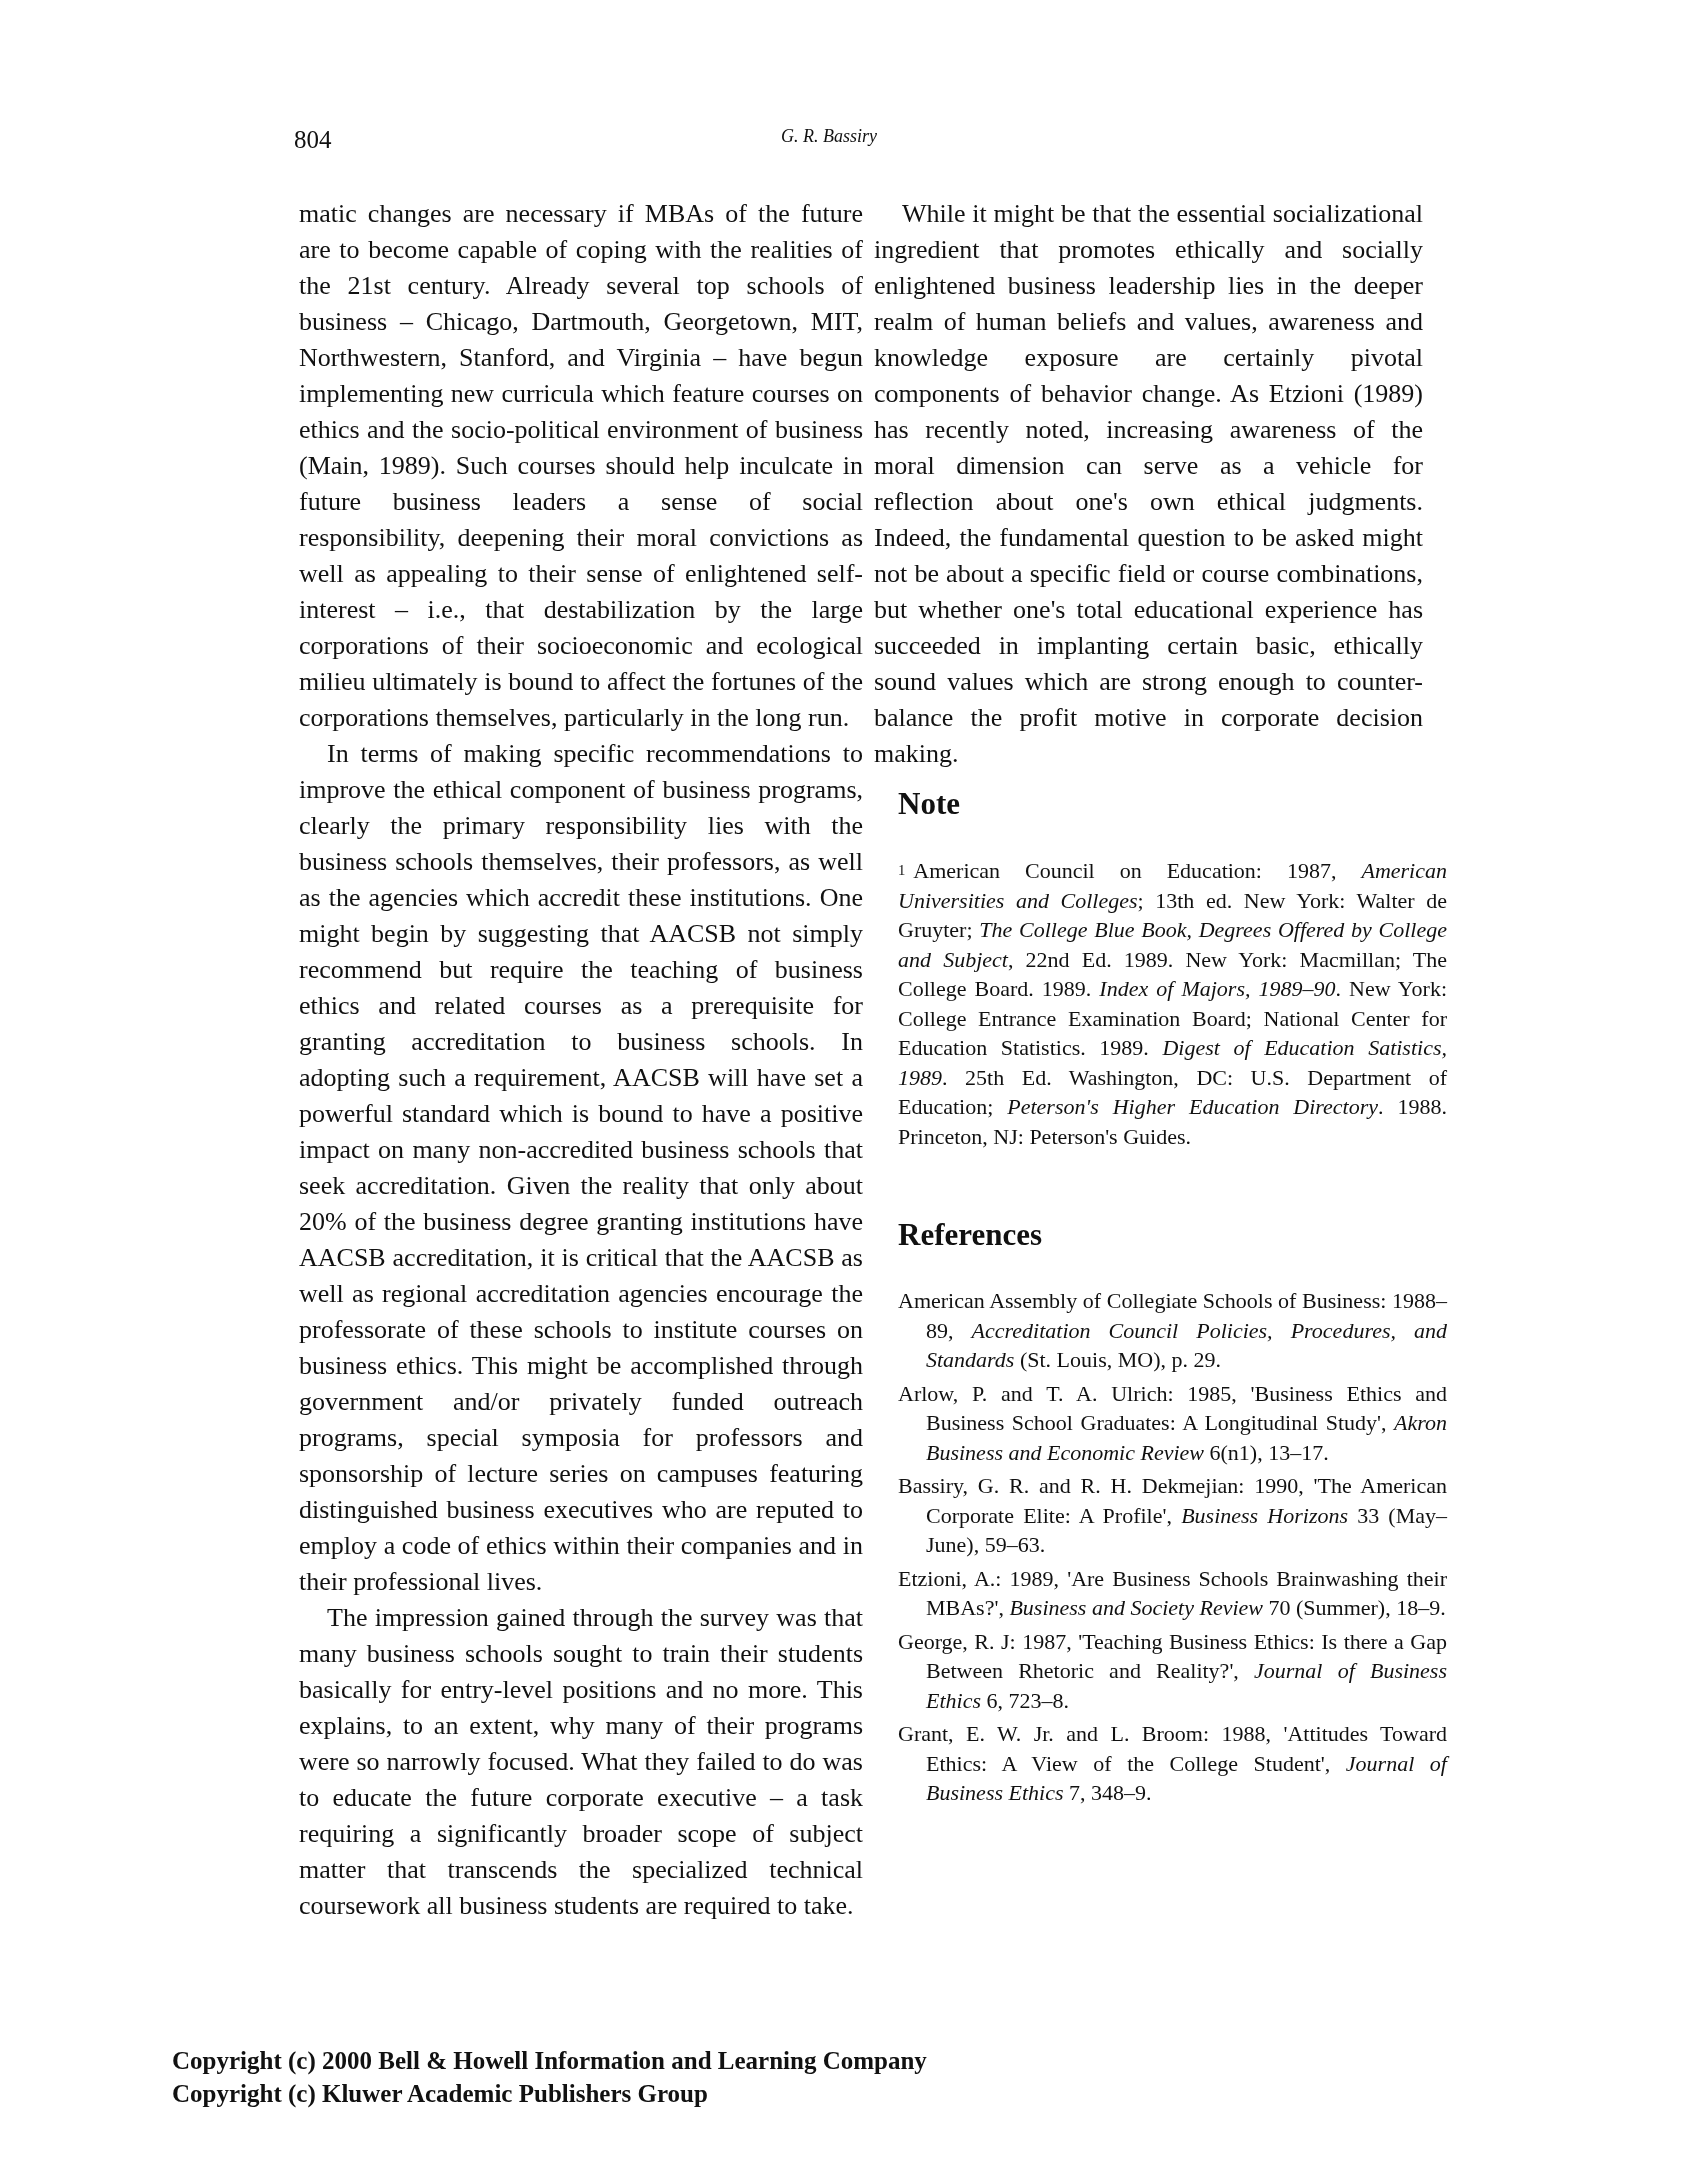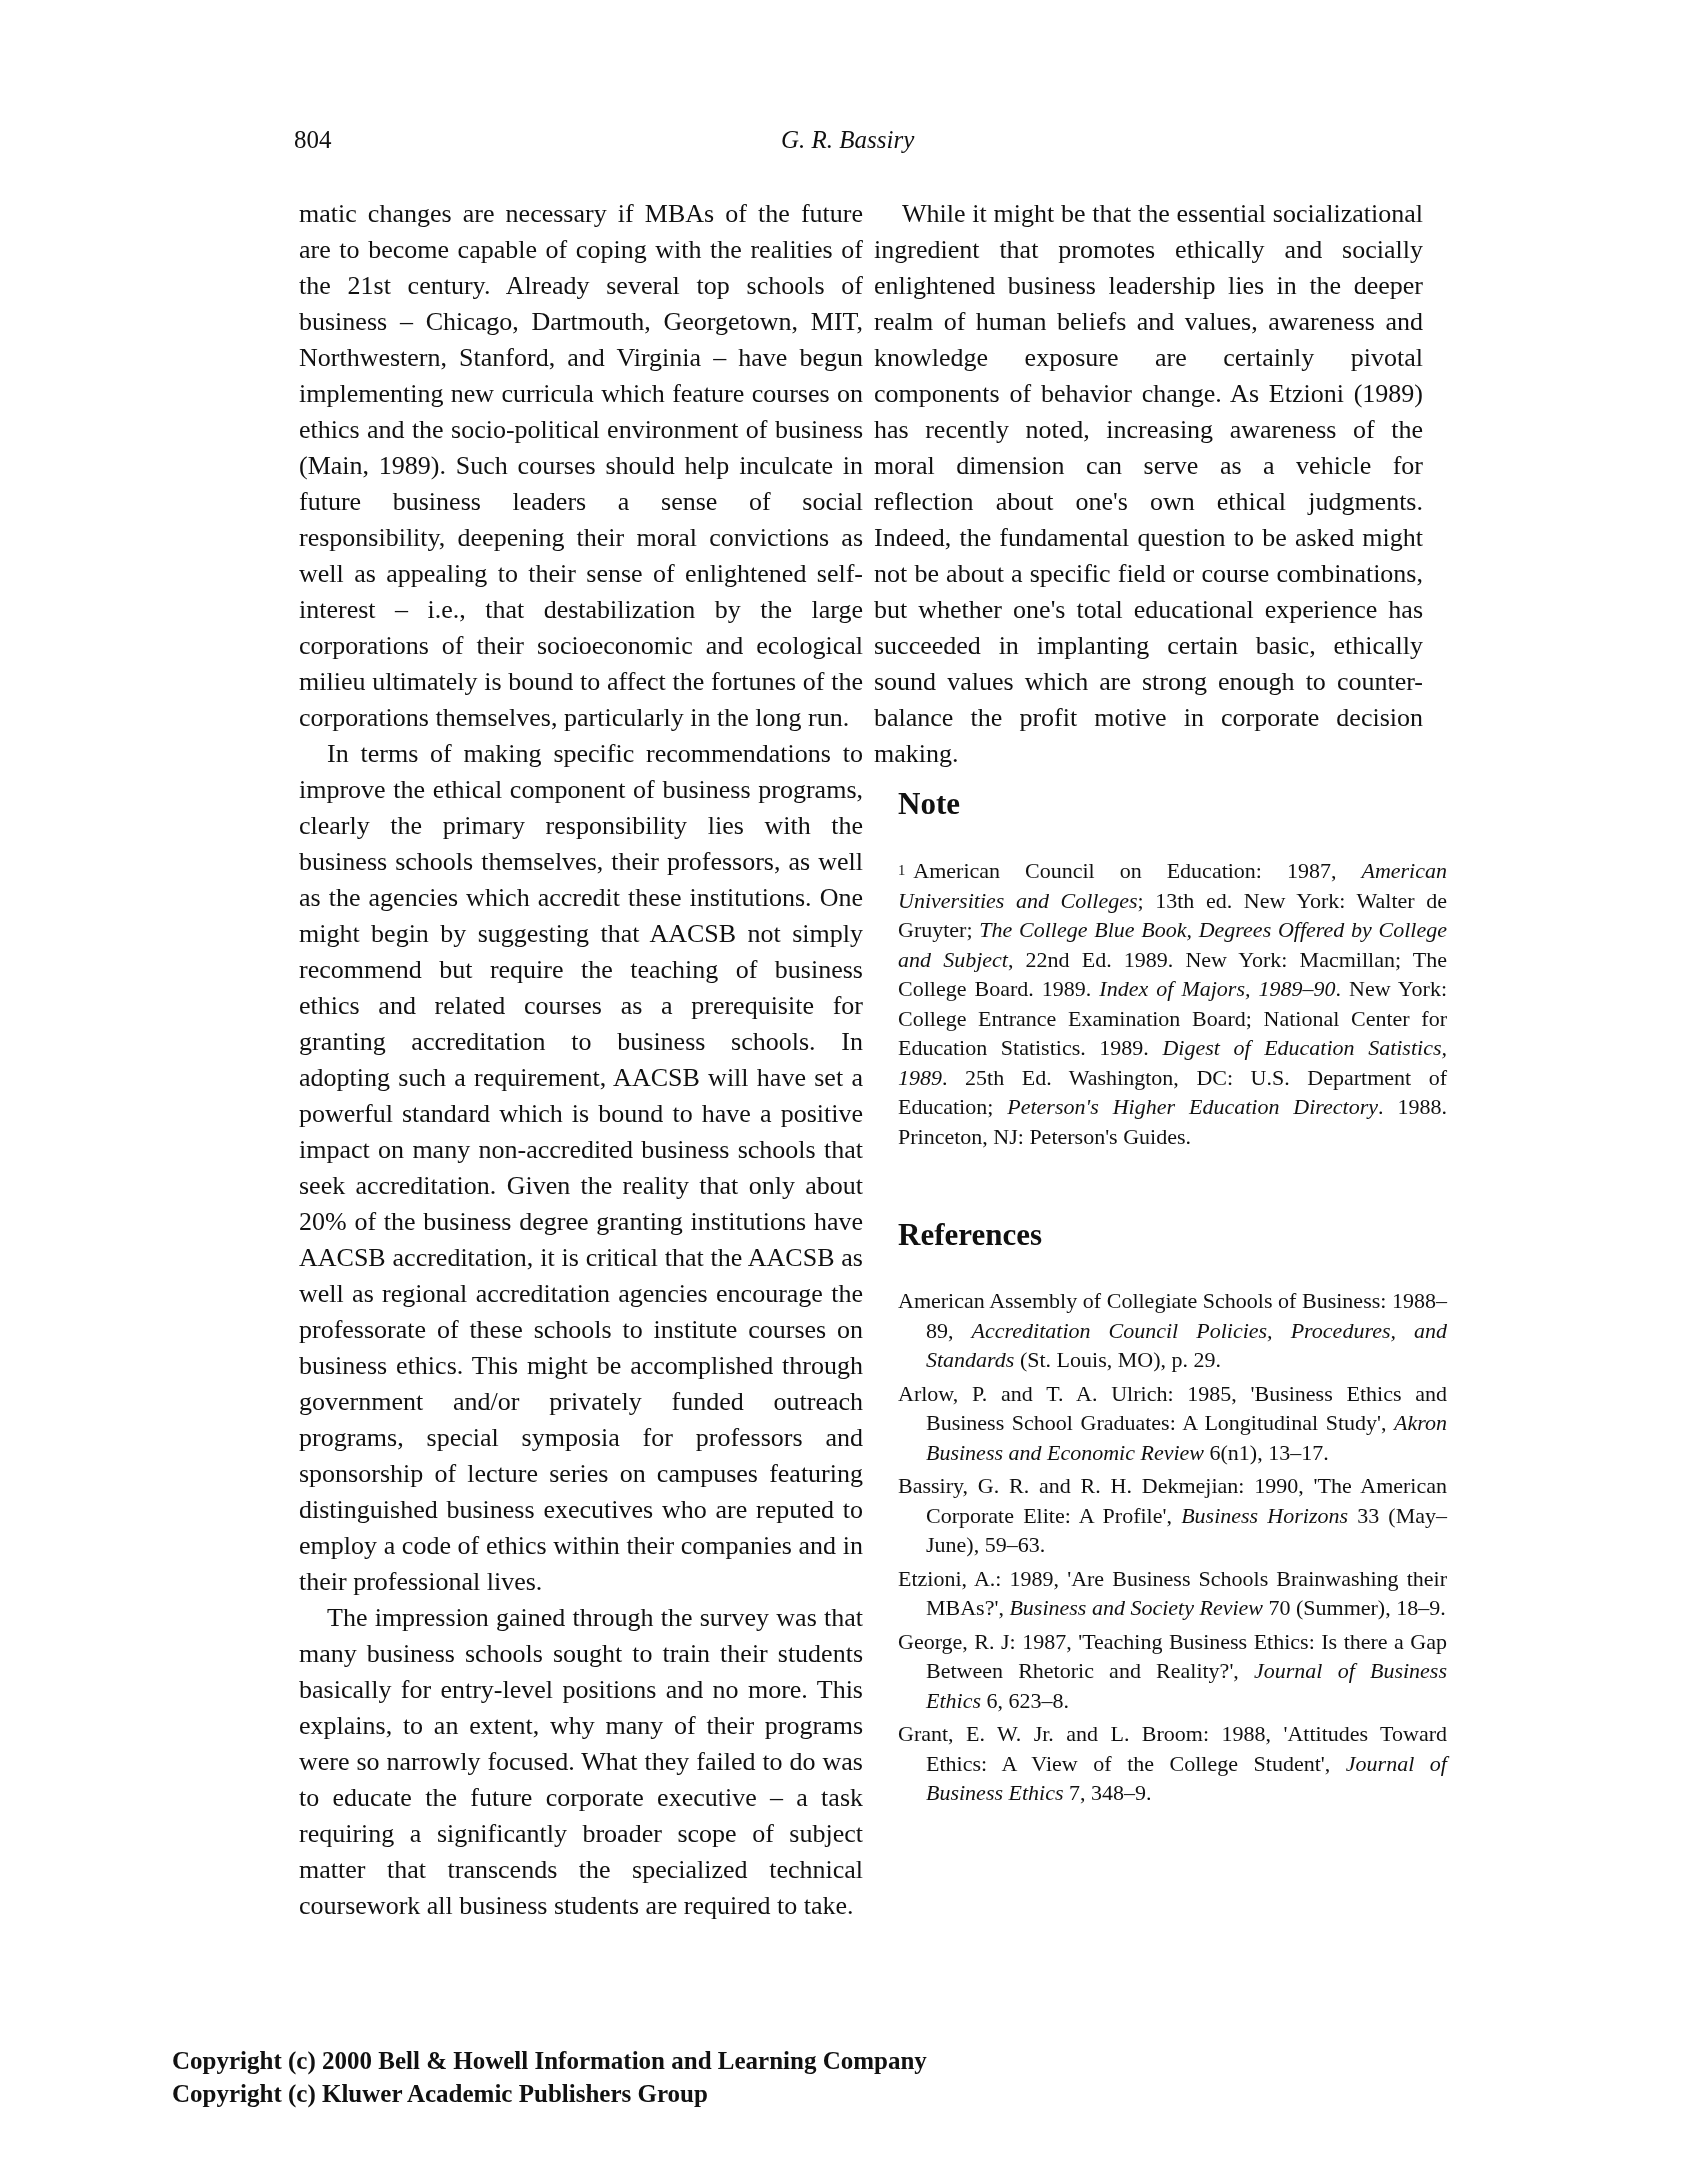--- a/index.html
+++ b/index.html
@@ -1,18 +1,18 @@
 <!DOCTYPE html>
 <html style="font-size:10.6px"><head>
 <meta charset="utf-8">
 <style>
   html, body { margin:0; padding:0; background:#ffffff; }
   body { width:1687px; height:2183px; position:relative; overflow:hidden; color:#111; font-family:"Liberation Serif", "DejaVu Serif", serif; }
   .page-num { position:absolute; left:294px; top:126px; font-size:25px; }
-  .running-head { position:absolute; left:781px; top:126px; font-size:25px; font-style:italic;text-align:center; }
+  .running-head { position:absolute; left:781px; top:126px; font-size:18px; font-style:italic;text-align:center; }
   .col { position:absolute; top:196px; font-size:26px; line-height:36px; text-align:justify; }
   .col.left { left:299px; width:564px; }
   .col.right { left:874px; width:549px; }
   .col p { margin:0; text-indent:0; }
   .col p.indent { text-indent:28px; }
   .section-head { position:absolute; left:898px; font-size:31px; font-weight:bold; }
   .note { position:absolute; left:898px; top:856px; width:549px; font-size:22px; line-height:29.5px; text-align:justify; }
   .note sup { font-size:14.6px; vertical-align:top; margin-right:8px; }
   .refs { position:absolute; left:898px; top:1286px; width:549px; font-size:22px; line-height:29.5px; }
   .ref { padding-left:28px; text-indent:-28px; text-align:justify; margin:0 0 4px 0; }
@@ -39,19 +39,19 @@
 <div class="note">
   <sup>1</sup><span id="note-text"><span>American Council on Education: 1987, </span><i>American Universities and Colleges</i><span>; 13th ed. New York: Walter de Gruyter; </span><i>The College Blue Book, Degrees Offered by College and Subject</i><span>, 22nd Ed. 1989. New York: Macmillan; The College Board. 1989. </span><i>Index of Majors, 1989–90</i><span>. New York: College Entrance Examination Board; National Center for Education Statistics. 1989. </span><i>Digest of Education Satistics, 1989</i><span>. 25th Ed. Washington, DC: U.S. Department of Education; </span><i>Peterson's Higher Education Directory</i><span>. 1988. Princeton, NJ: Peterson's Guides.</span></span>
 </div>
 
 <div class="section-head" style="top:1217px;">References</div>
 <div class="refs" id="refs">
     <p class="ref"><span>American Assembly of Collegiate Schools of Business: 1988–89, </span><i>Accreditation Council Policies, Procedures, and Standards</i><span> (St. Louis, MO), p. 29.</span></p>
     <p class="ref"><span>Arlow, P. and T. A. Ulrich: 1985, 'Business Ethics and Business School Graduates: A Longitudinal Study', </span><i>Akron Business and Economic Review</i><span> 6(n1), 13–17.</span></p>
     <p class="ref"><span>Bassiry, G. R. and R. H. Dekmejian: 1990, 'The American Corporate Elite: A Profile', </span><i>Business Horizons</i><span> 33 (May–June), 59–63.</span></p>
     <p class="ref"><span>Etzioni, A.: 1989, 'Are Business Schools Brainwashing their MBAs?', </span><i>Business and Society Review</i><span> 70 (Summer), 18–9.</span></p>
-    <p class="ref"><span>George, R. J: 1987, 'Teaching Business Ethics: Is there a Gap Between Rhetoric and Reality?', </span><i>Journal of Business Ethics</i><span> 6, 623–8.</span></p>
+    <p class="ref"><span>George, R. J: 1987, 'Teaching Business Ethics: Is there a Gap Between Rhetoric and Reality?', </span><i>Journal of Business Ethics</i><span> 6, 723–8.</span></p>
     <p class="ref"><span>Grant, E. W. Jr. and L. Broom: 1988, 'Attitudes Toward Ethics: A View of the College Student', </span><i>Journal of Business Ethics</i><span> 7, 348–9.</span></p>
   </div>
 
 <div class="copyright" style="top:2047px;">Copyright (c) 2000 Bell &amp; Howell Information and Learning Company</div>
 <div class="copyright" style="top:2080px;">Copyright (c) Kluwer Academic Publishers Group</div>
 
 
 </body></html>

